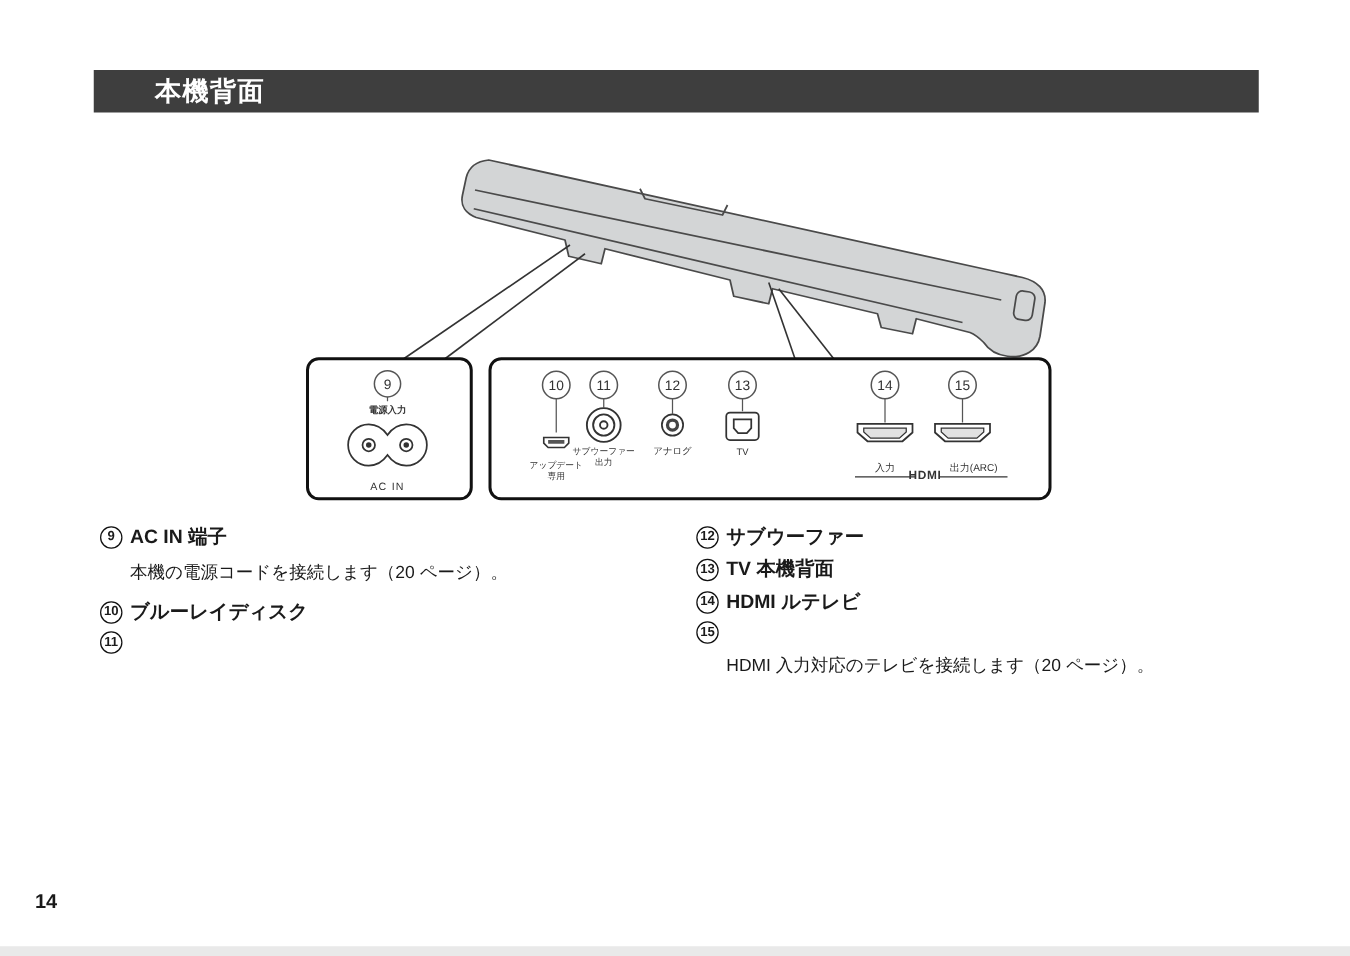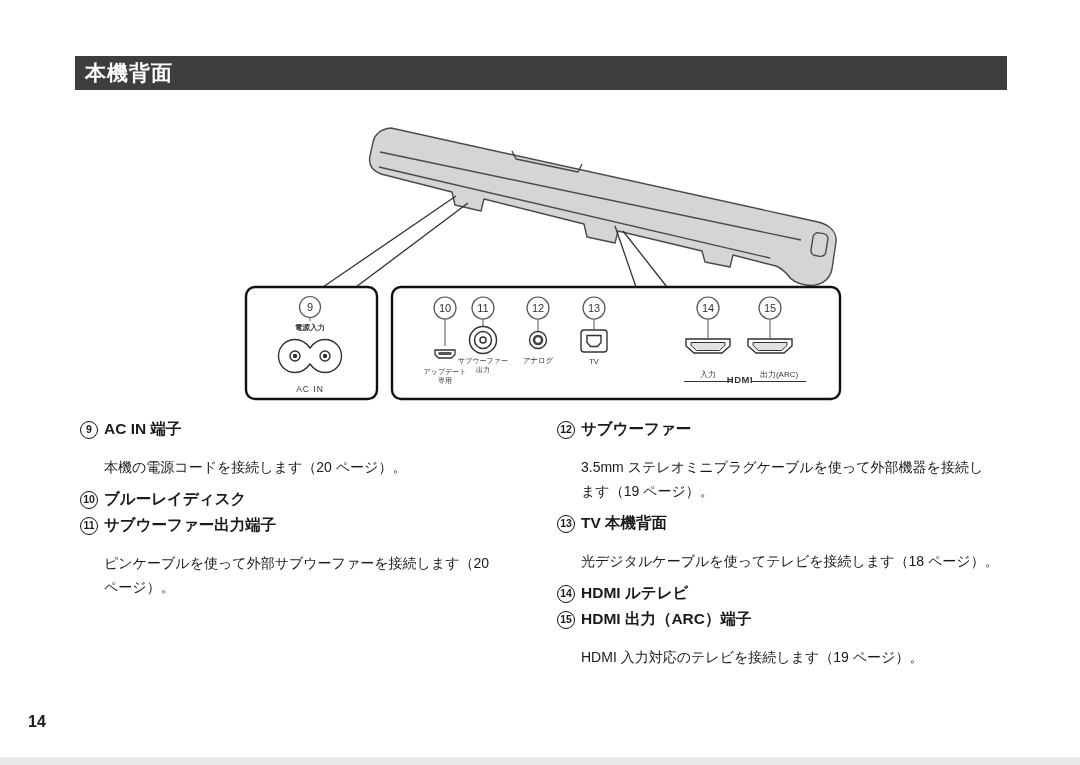--- a/index.html
+++ b/index.html
@@ -6,38 +6,38 @@
   body{
     width:1080px;height:765px;position:relative;background:#ffffff;
     font-family:"Liberation Sans","DejaVu Sans",sans-serif;color:#1a1a1a;
     overflow:hidden;
   }
   .header-bar{
     position:absolute;left:75px;top:56px;width:932px;height:34px;
     background:#3e3e3e;display:flex;align-items:center;
   }
   .header-bar .title{
-    color:#ffffff;font-weight:bold;font-size:21px;letter-spacing:1px;padding-left:10px;
+    color:#ffffff;font-weight:bold;font-size:21px;letter-spacing:1px;padding-left:10px;margin-left:39px;
   }
   .diagram-wrap{position:absolute;left:0;top:100px;width:1080px;height:310px;}
   .columns{
     position:absolute;left:80px;top:419px;width:932px;
     display:flex;gap:25px;
   }
   .col{width:452px;}
   .item{margin-bottom:5px;}
   .item-head{display:flex;align-items:center;gap:6px;font-weight:bold;font-size:15.5px;}
   .badge{
     box-sizing:border-box;min-width:18px;height:18px;padding:0 1px;
     border:1.3px solid #111;border-radius:50%;
     display:inline-flex;align-items:center;justify-content:center;
     font-size:10.5px;font-weight:bold;line-height:1;
   }
   .item-body{
-    margin:15px 0 10px 24px;font-size:14px;line-height:24px;white-space:pre-line;
+    margin:5px 0 10px 24px;font-size:14px;line-height:24px;white-space:pre-line;
   }
   .page-number{
     position:absolute;left:28px;top:713px;font-weight:bold;font-size:16px;
   }
   .footer-strip{
     position:absolute;left:0;bottom:0;width:1080px;height:8px;background:#e9e9e9;
   }
   svg text{font-family:"Liberation Sans","DejaVu Sans",sans-serif;fill:#333;}
 </style>
 </head>
@@ -178,53 +178,46 @@
     </div>
     <div class="item">
       <div class="item-head">
         <span class="badge">10</span>
         <span>ブルーレイディスク</span>
       </div>
     </div>
     <div class="item">
       <div class="item-head">
         <span class="badge">11</span>
-        <span>サブウーファー出力端子</span>
-      </div>
-      <div class="item-body">ピンケーブルを使って外部サブウーファーを接続します（20
-ページ）。</div>
+      </div>
     </div>
   </div>
 
   <div class="col">
     <div class="item">
       <div class="item-head">
         <span class="badge">12</span>
         <span>サブウーファー</span>
       </div>
-      <div class="item-body">3.5mm ステレオミニプラグケーブルを使って外部機器を接続し
-ます（19 ページ）。</div>
     </div>
     <div class="item">
       <div class="item-head">
         <span class="badge">13</span>
         <span>TV 本機背面</span>
       </div>
-      <div class="item-body">光デジタルケーブルを使ってテレビを接続します（18 ページ）。</div>
     </div>
     <div class="item">
       <div class="item-head">
         <span class="badge">14</span>
         <span>HDMI ルテレビ</span>
       </div>
     </div>
     <div class="item">
       <div class="item-head">
         <span class="badge">15</span>
-        <span>HDMI 出力（ARC）端子</span>
-      </div>
-      <div class="item-body">HDMI 入力対応のテレビを接続します（19 ページ）。</div>
+      </div>
+      <div class="item-body">HDMI 入力対応のテレビを接続します（20 ページ）。</div>
     </div>
   </div>
 </div>
 
 <div class="page-number">14</div>
 <div class="footer-strip"></div>
 
 </body></html>

